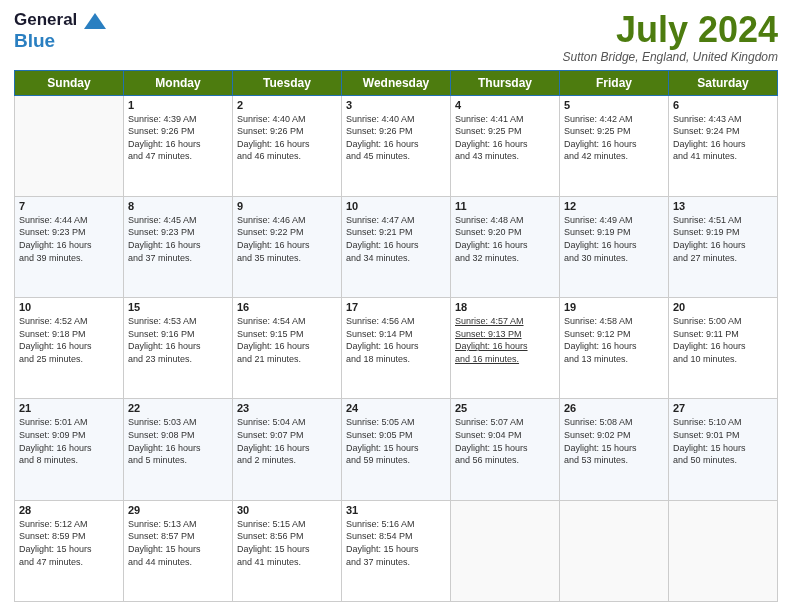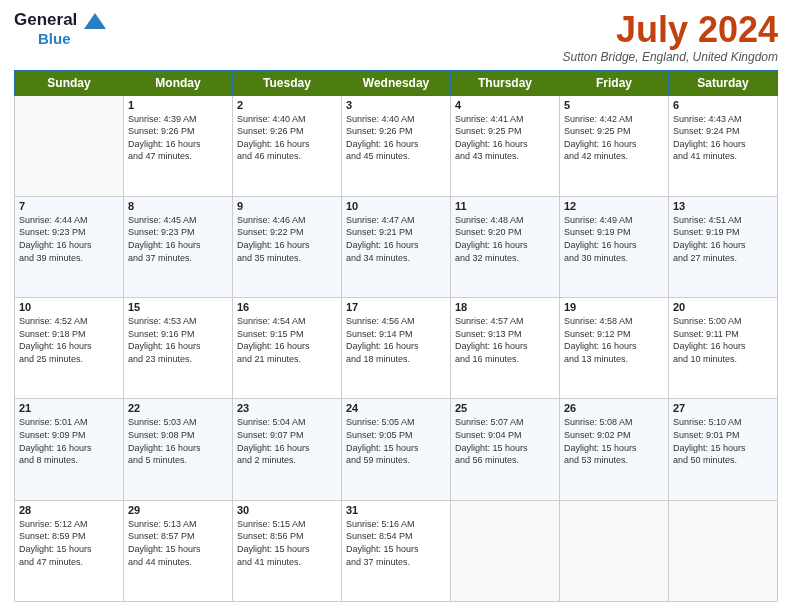--- a/index.html
+++ b/index.html
@@ -27,21 +27,21 @@
       display: flex;
       align-items: center;
       gap: 2px;
     }
     .title-block {
       text-align: right;
     }
     .main-title {
       font-size: 36px;
       font-weight: bold;
-      color: #c2410c;
+      color: #4d7c0f;
       line-height: 1.1;
     }
     .subtitle {
       font-size: 12px;
       color: #555;
       font-style: italic;
     }
     .calendar {
       flex: 1;
       border: 1px solid #ccc;
@@ -99,21 +99,21 @@
     <div class="logo">
       <div>
         <div style="display:flex;align-items:center;gap:2px;">
           <div style="font-size:17px;font-weight:bold;color:#1a1a2e;line-height:1.15;">
             <span>General</span>
             <svg width="22" height="16" viewBox="0 0 22 16" style="vertical-align:middle;margin-left:2px;">
               <polygon points="0,16 11,0 22,16" fill="#2a7fc1"></polygon>
             </svg>
           </div>
         </div>
-        <div style="font-size:15px;font-weight:bold;color:#2a7fc1;line-height:1.15;margin-left:24px;">Blue</div>
+        <div style="font-size:19px;font-weight:bold;color:#2a7fc1;line-height:1.15;">Blue</div>
       </div>
     </div>
     <div class="title-block">
       <div class="main-title">July 2024</div>
       <div class="subtitle">Sutton Bridge, England, United Kingdom</div>
     </div>
   </div>
 
   <table class="calendar">
     <thead>
@@ -248,21 +248,21 @@
           </td>
           <td>
             <span class="day-number">17</span>
             <div class="day-info" style="white-space: pre-line;">Sunrise: 4:56 AM
 Sunset: 9:14 PM
 Daylight: 16 hours
 and 18 minutes.</div>
           </td>
           <td>
             <span class="day-number">18</span>
-            <div class="day-info" style="white-space: pre-line;">Sunrise: 4:57 AM
+            <div class="day-info" style="white-space: pre-line; text-decoration: underline;">Sunrise: 4:57 AM
 Sunset: 9:13 PM
 Daylight: 16 hours
 and 16 minutes.</div>
           </td>
           <td>
             <span class="day-number">19</span>
             <div class="day-info" style="white-space: pre-line;">Sunrise: 4:58 AM
 Sunset: 9:12 PM
 Daylight: 16 hours
 and 13 minutes.</div>

